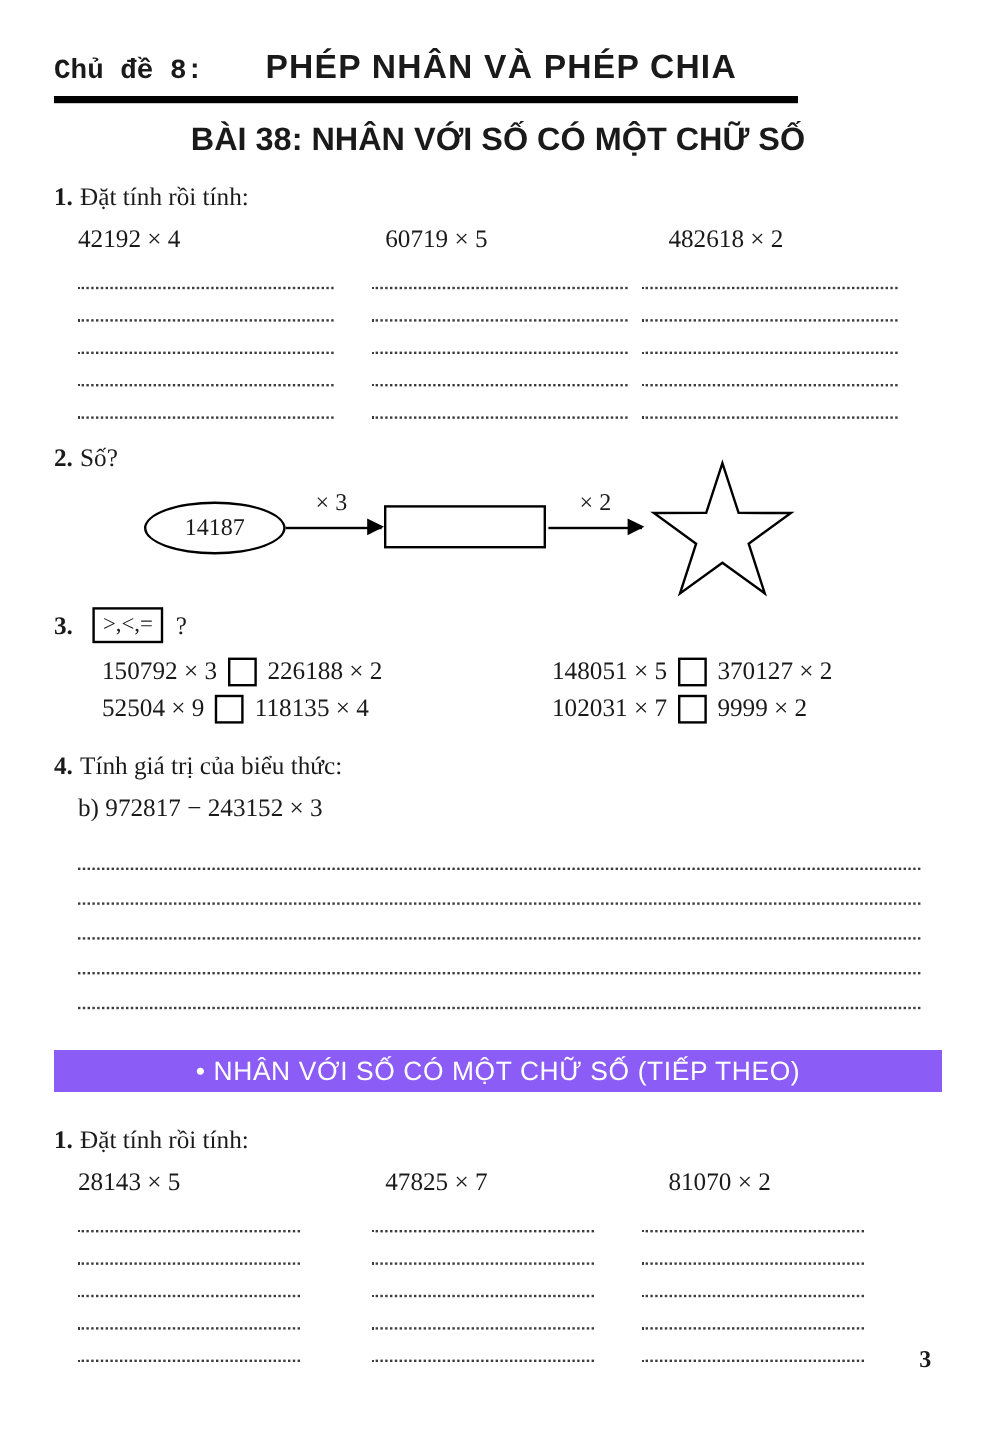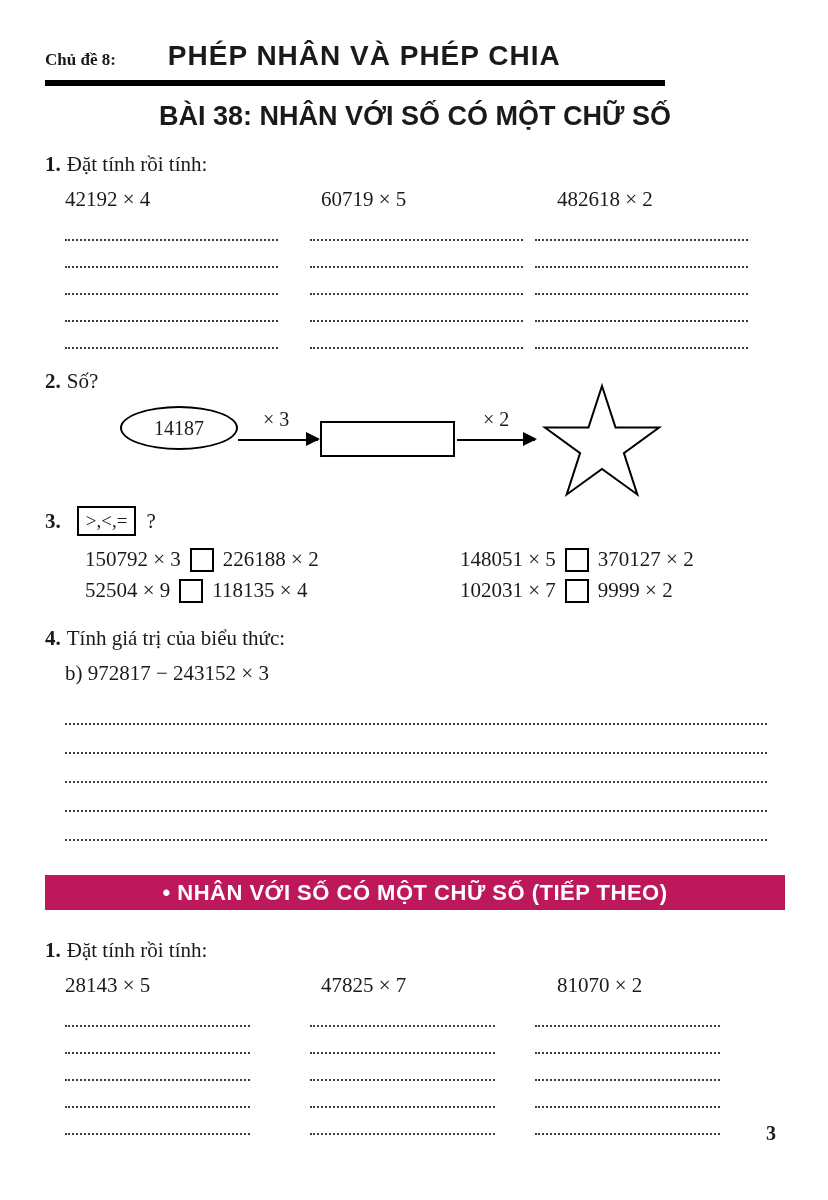--- a/index.html
+++ b/index.html
@@ -13,22 +13,22 @@
   }
   .page { position:absolute; inset:0; padding:40px 43px 0 45px; }
 
   
   .chapter-header {
     display:flex; align-items:baseline; gap:52px;
     border-bottom:6px solid #000;
     padding-bottom:8px; width:620px;
   }
   .chapter-label {
-    font-family:Liberation Serif, serif;
-    font-weight:bold; font-size:17px; white-space:nowrap;
+    font-family:Liberation Mono, monospace;
+    font-weight:bold; font-size:23px; white-space:nowrap;
   }
   .chapter-title {
     font-family:"Liberation Sans", sans-serif;
     font-weight:bold; font-size:28px; letter-spacing:1px; white-space:nowrap;
   }
 
   .lesson-title {
     margin-top:15px; text-align:center;
     font-family:"Liberation Sans", sans-serif;
     font-weight:bold; font-size:27px;
@@ -42,21 +42,21 @@
 
   .dot-rows { padding-left:20px; margin-top:2px; }
   .dot-row3 { display:grid; grid-template-columns:245px 225px 1fr; height:27px; align-items:end; }
   .dotline { border-bottom:2px dotted #3c3c3c; height:2px; }
   .w1 { width:213px; }
   .w2 { width:185px; }
 
   
   .diagram { position:relative; height:86px; margin-top:12px; }
   .oval {
-    position:absolute; left:75px; top:0; width:118px; height:44px;
+    position:absolute; left:75px; top:12px; width:118px; height:44px;
     border:2px solid #000; border-radius:50%;
     display:flex; align-items:center; justify-content:center; font-size:20px;
   }
   .mult-label { position:absolute; font-size:20px; }
   .lbl1 { left:218px; top:2px; }
   .lbl2 { left:438px; top:2px; }
   .arrow { position:absolute; height:2px; background:#000; }
   .arrow::after {
     content:""; position:absolute; right:-2px; top:-7px;
     width:0; height:0;
@@ -79,23 +79,23 @@
   .cmp { display:flex; align-items:center; font-size:21px; gap:9px; height:31px; white-space:nowrap;margin-left:20px; }
   .cmp-box { width:24px; height:24px; border:2px solid #000; flex:0 0 auto; background:#fff; }
 
   
   .parts { display:grid; grid-template-columns:405px 1fr; padding-left:20px; margin-top:10px; font-size:21px; }
   .dot-full-rows { margin-top:10px; padding-left:20px; }
   .dot-full { width:702px; border-bottom:2px dotted #3c3c3c; height:29px; }
 
   
   .banner {
-    margin-top:34px; background:#be185d; color:#ffffff;
+    margin-top:34px; background:#8b5cf6; color:#ffffff;
     height:35px; display:flex; align-items:center; justify-content:center;
-    font-family:"Liberation Sans", sans-serif; font-weight:bold; font-size:22px;
+    font-family:"Liberation Sans", sans-serif; font-weight:normal; font-size:22px;
     letter-spacing:0.5px;
   }
 
   .sec2-top { margin-top:28px; }
 
   .page-number {
     position:absolute; top:1122px; right:52px;
     font-weight:bold; font-size:20px;
   }
 </style>

